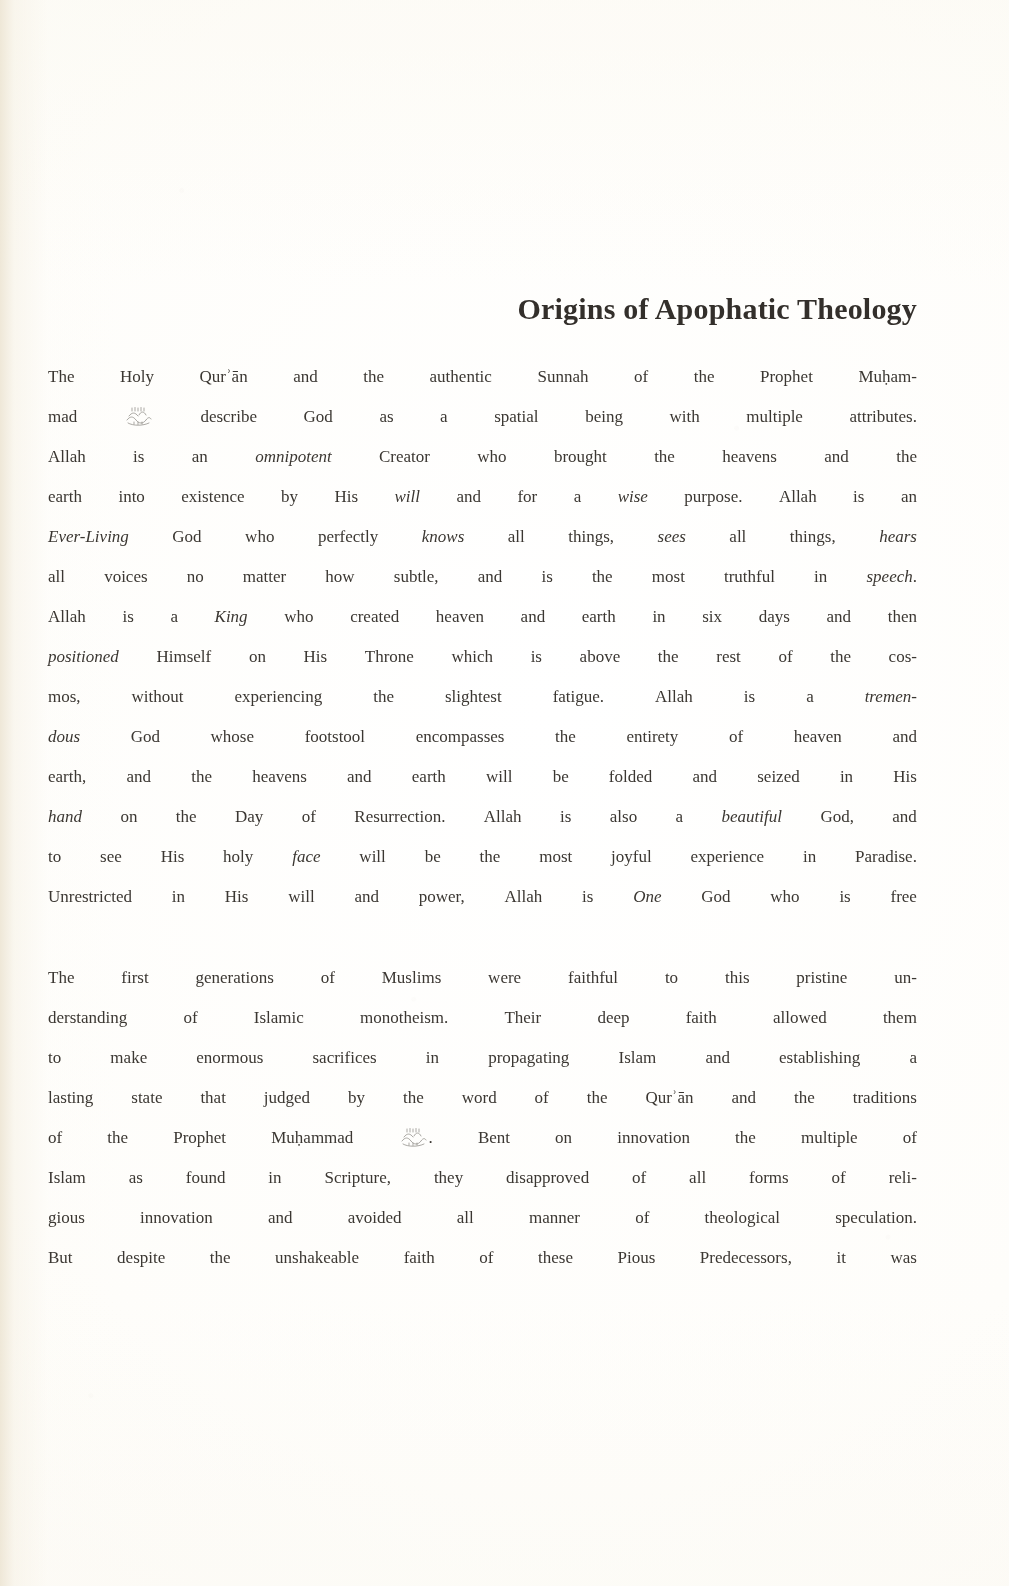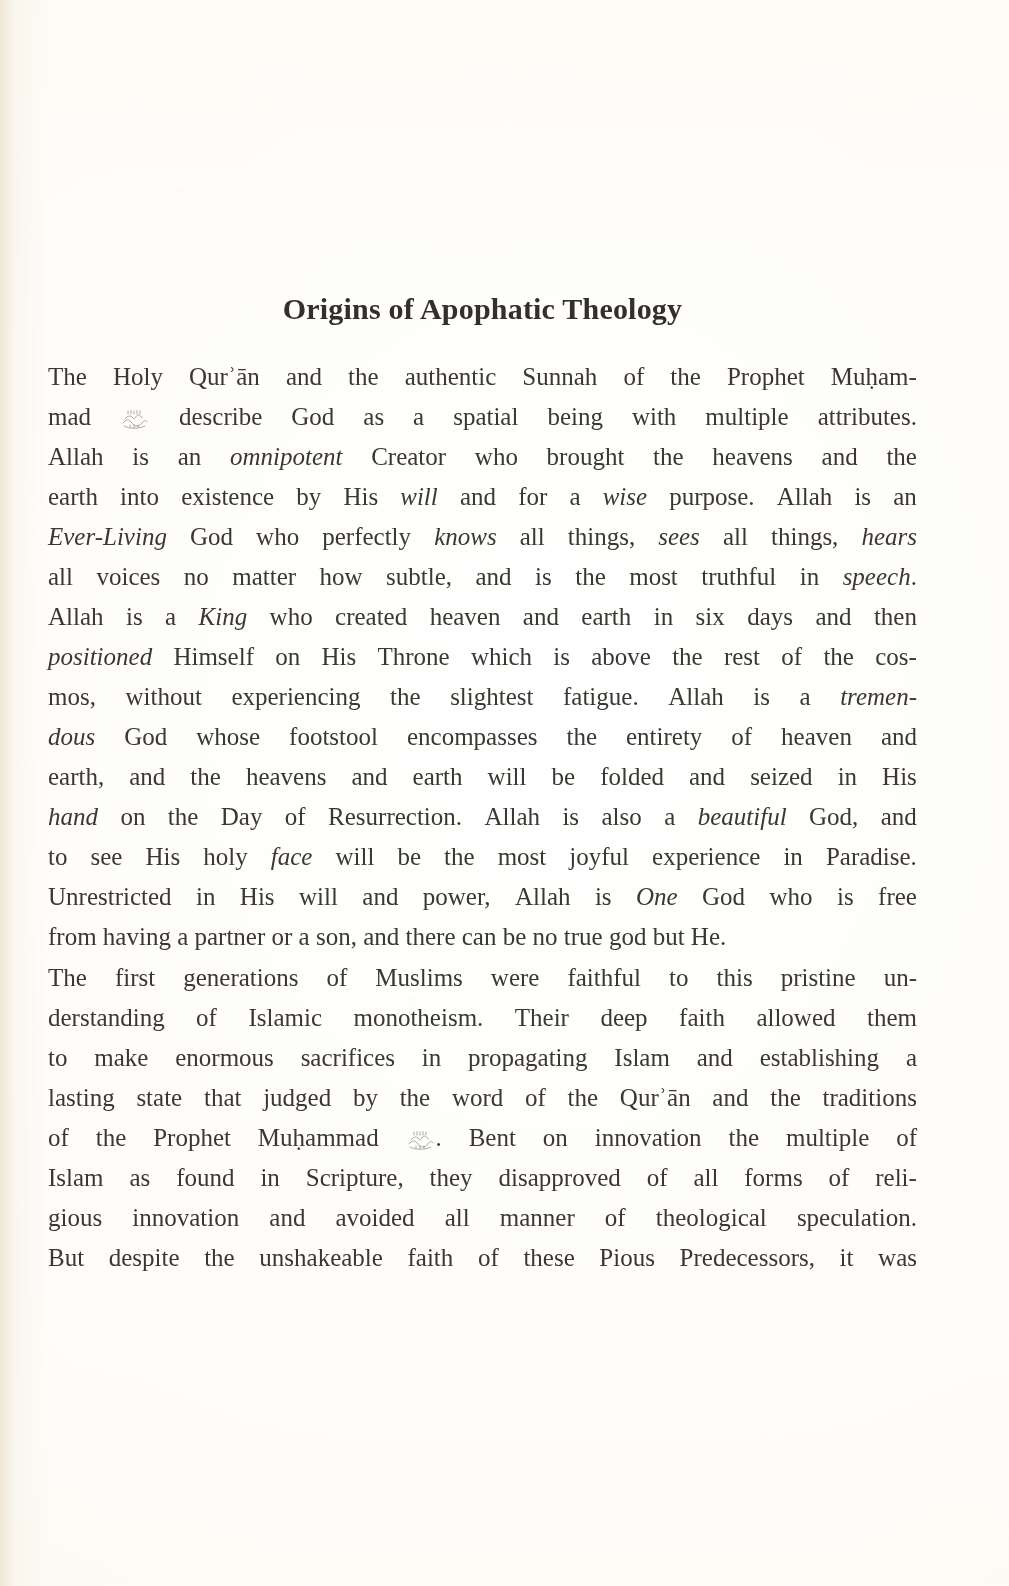--- a/index.html
+++ b/index.html
@@ -47,33 +47,33 @@
     top: 0;
     width: 869px;
     height: 100%;
   }
 
   #chapter-title {
     position: absolute;
     top: 272px;
     left: 0;
     width: 869px;
-    text-align: center;
+    text-align: right;
     font-size: 30px;
     font-weight: bold;
     letter-spacing: 0.2px;
     color: #332f2b;
     white-space: nowrap;
   }
 
   .para {
     position: absolute;
     left: 0;
     width: 869px;
-    font-size: 25px;
+    font-size: 17px;
     line-height: 40px;
     color: #3b3732;
   }
 
   #para-1 { top: 357px; }
   #para-2 { top: 958px; }
 
   
   .line {
     display: flex;
@@ -145,21 +145,20 @@
         <div class="line"><span class="w"><em class="it">Ever-Living</em></span><span class="w"><span>God</span></span><span class="w"><span>who</span></span><span class="w"><span>perfectly</span></span><span class="w"><em class="it">knows</em></span><span class="w"><span>all</span></span><span class="w"><span>things,</span></span><span class="w"><em class="it">sees</em></span><span class="w"><span>all</span></span><span class="w"><span>things,</span></span><span class="w"><em class="it">hears</em></span></div>
         <div class="line"><span class="w"><span>all</span></span><span class="w"><span>voices</span></span><span class="w"><span>no</span></span><span class="w"><span>matter</span></span><span class="w"><span>how</span></span><span class="w"><span>subtle,</span></span><span class="w"><span>and</span></span><span class="w"><span>is</span></span><span class="w"><span>the</span></span><span class="w"><span>most</span></span><span class="w"><span>truthful</span></span><span class="w"><span>in</span></span><span class="w"><em class="it">speech</em><span>.</span></span></div>
         <div class="line"><span class="w"><span>Allah</span></span><span class="w"><span>is</span></span><span class="w"><span>a</span></span><span class="w"><em class="it">King</em></span><span class="w"><span>who</span></span><span class="w"><span>created</span></span><span class="w"><span>heaven</span></span><span class="w"><span>and</span></span><span class="w"><span>earth</span></span><span class="w"><span>in</span></span><span class="w"><span>six</span></span><span class="w"><span>days</span></span><span class="w"><span>and</span></span><span class="w"><span>then</span></span></div>
         <div class="line"><span class="w"><em class="it">positioned</em></span><span class="w"><span>Himself</span></span><span class="w"><span>on</span></span><span class="w"><span>His</span></span><span class="w"><span>Throne</span></span><span class="w"><span>which</span></span><span class="w"><span>is</span></span><span class="w"><span>above</span></span><span class="w"><span>the</span></span><span class="w"><span>rest</span></span><span class="w"><span>of</span></span><span class="w"><span>the</span></span><span class="w"><span>cos-</span></span></div>
         <div class="line"><span class="w"><span>mos,</span></span><span class="w"><span>without</span></span><span class="w"><span>experiencing</span></span><span class="w"><span>the</span></span><span class="w"><span>slightest</span></span><span class="w"><span>fatigue.</span></span><span class="w"><span>Allah</span></span><span class="w"><span>is</span></span><span class="w"><span>a</span></span><span class="w"><em class="it">tremen-</em></span></div>
         <div class="line"><span class="w"><em class="it">dous</em></span><span class="w"><span>God</span></span><span class="w"><span>whose</span></span><span class="w"><span>footstool</span></span><span class="w"><span>encompasses</span></span><span class="w"><span>the</span></span><span class="w"><span>entirety</span></span><span class="w"><span>of</span></span><span class="w"><span>heaven</span></span><span class="w"><span>and</span></span></div>
         <div class="line"><span class="w"><span>earth,</span></span><span class="w"><span>and</span></span><span class="w"><span>the</span></span><span class="w"><span>heavens</span></span><span class="w"><span>and</span></span><span class="w"><span>earth</span></span><span class="w"><span>will</span></span><span class="w"><span>be</span></span><span class="w"><span>folded</span></span><span class="w"><span>and</span></span><span class="w"><span>seized</span></span><span class="w"><span>in</span></span><span class="w"><span>His</span></span></div>
         <div class="line"><span class="w"><em class="it">hand</em></span><span class="w"><span>on</span></span><span class="w"><span>the</span></span><span class="w"><span>Day</span></span><span class="w"><span>of</span></span><span class="w"><span>Resurrection.</span></span><span class="w"><span>Allah</span></span><span class="w"><span>is</span></span><span class="w"><span>also</span></span><span class="w"><span>a</span></span><span class="w"><em class="it">beautiful</em></span><span class="w"><span>God,</span></span><span class="w"><span>and</span></span></div>
         <div class="line"><span class="w"><span>to</span></span><span class="w"><span>see</span></span><span class="w"><span>His</span></span><span class="w"><span>holy</span></span><span class="w"><em class="it">face</em></span><span class="w"><span>will</span></span><span class="w"><span>be</span></span><span class="w"><span>the</span></span><span class="w"><span>most</span></span><span class="w"><span>joyful</span></span><span class="w"><span>experience</span></span><span class="w"><span>in</span></span><span class="w"><span>Paradise.</span></span></div>
         <div class="line"><span class="w"><span>Unrestricted</span></span><span class="w"><span>in</span></span><span class="w"><span>His</span></span><span class="w"><span>will</span></span><span class="w"><span>and</span></span><span class="w"><span>power,</span></span><span class="w"><span>Allah</span></span><span class="w"><span>is</span></span><span class="w"><em class="it">One</em></span><span class="w"><span>God</span></span><span class="w"><span>who</span></span><span class="w"><span>is</span></span><span class="w"><span>free</span></span></div>
-        <div class="line last"><span>from having a partner or a son, and there can be no true god but He.</span></div>
       </div>
     <div class="para" id="para-2">
         <div class="line"><span class="w"><span>The</span></span><span class="w"><span>first</span></span><span class="w"><span>generations</span></span><span class="w"><span>of</span></span><span class="w"><span>Muslims</span></span><span class="w"><span>were</span></span><span class="w"><span>faithful</span></span><span class="w"><span>to</span></span><span class="w"><span>this</span></span><span class="w"><span>pristine</span></span><span class="w"><span>un-</span></span></div>
         <div class="line"><span class="w"><span>derstanding</span></span><span class="w"><span>of</span></span><span class="w"><span>Islamic</span></span><span class="w"><span>monotheism.</span></span><span class="w"><span>Their</span></span><span class="w"><span>deep</span></span><span class="w"><span>faith</span></span><span class="w"><span>allowed</span></span><span class="w"><span>them</span></span></div>
         <div class="line"><span class="w"><span>to</span></span><span class="w"><span>make</span></span><span class="w"><span>enormous</span></span><span class="w"><span>sacrifices</span></span><span class="w"><span>in</span></span><span class="w"><span>propagating</span></span><span class="w"><span>Islam</span></span><span class="w"><span>and</span></span><span class="w"><span>establishing</span></span><span class="w"><span>a</span></span></div>
         <div class="line"><span class="w"><span>lasting</span></span><span class="w"><span>state</span></span><span class="w"><span>that</span></span><span class="w"><span>judged</span></span><span class="w"><span>by</span></span><span class="w"><span>the</span></span><span class="w"><span>word</span></span><span class="w"><span>of</span></span><span class="w"><span>the</span></span><span class="w"><span>Qurʾān</span></span><span class="w"><span>and</span></span><span class="w"><span>the</span></span><span class="w"><span>traditions</span></span></div>
         <div class="line"><span class="w"><span>of</span></span><span class="w"><span>the</span></span><span class="w"><span>Prophet</span></span><span class="w"><span>Muḥammad</span></span><span class="w"><span class="pbuh"><svg viewBox="0 0 30 22" width="30" height="22" aria-hidden="true">
                 <g fill="none" stroke="#4a453e" stroke-width="0.75" stroke-linecap="round">
                   <path d="M3 15 C6 11,9 11,12 15 C15 19,19 19,22 15 C24 12,26 12,27 14"></path>
                   <path d="M5 11 C8 7,11 7,14 11"></path>

